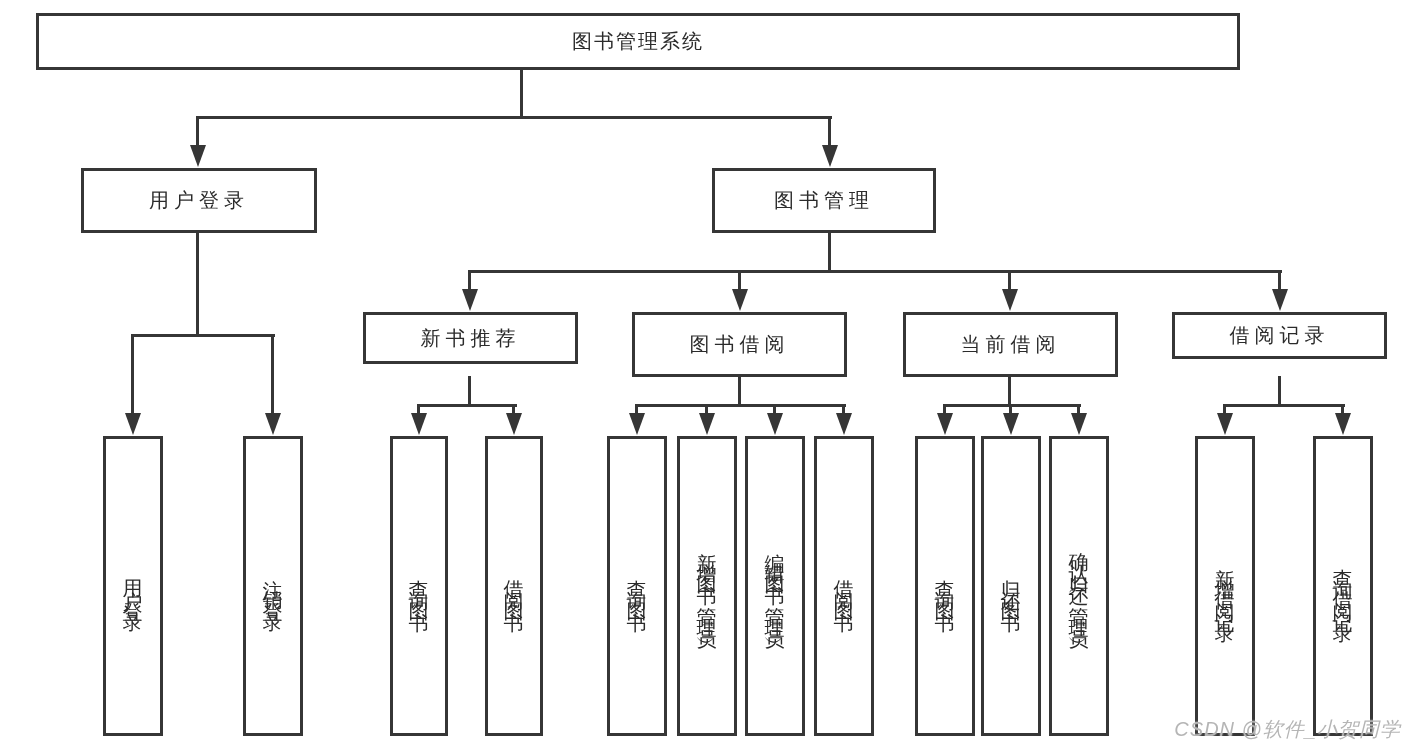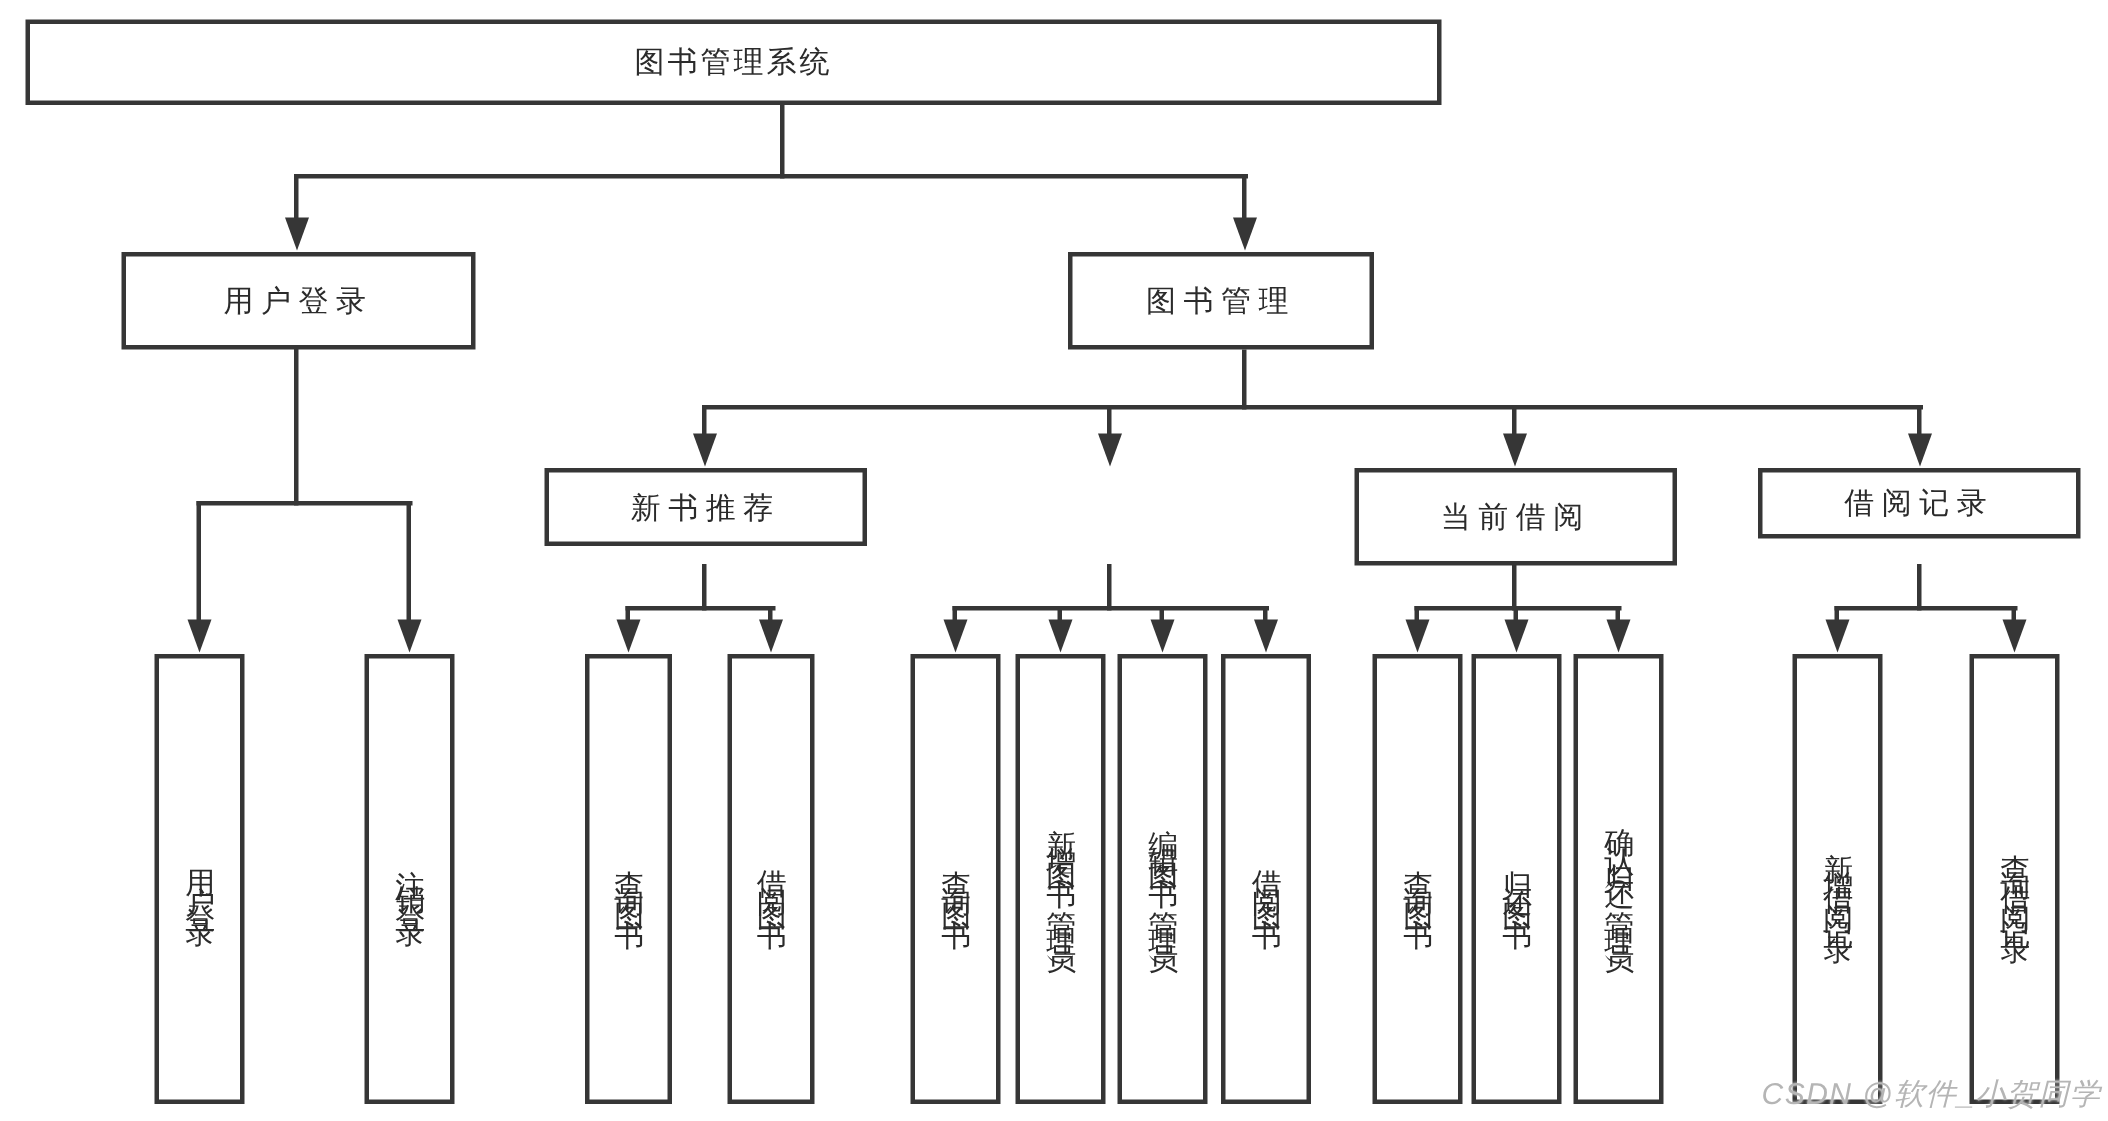--- a/index.html
+++ b/index.html
@@ -83,28 +83,29 @@
     z-index: 5;
     white-space: nowrap;
     font-style: italic;
   }
 </style>
 </head>
 <body>
 
 <div class="canvas">
 
-  <div class="node root" style="left:17px;top:13px;width:944px;height:57px">图书管理系统</div>
+  <div class="node root" style="left:36px;top:13px;width:1204px;height:57px">图书管理系统</div>
 
   <div class="node" style="left:81px;top:168px;width:236px;height:65px">用户登录</div>
 
-  <div class="node" style="left:712px;top:168px;width:204px;height:65px">图书管理</div>
+  <div class="node" style="left:712px;top:168px;width:224px;height:65px">图书管理</div>
 
   <div class="node" style="left:363px;top:312px;width:215px;height:52px">新书推荐</div>
 
+  <div class="node" style="left:632px;top:312px;width:215px;height:65px">图书借阅</div>
 
   <div class="node" style="left:903px;top:312px;width:215px;height:65px">当前借阅</div>
 
   <div class="node" style="left:1172px;top:312px;width:215px;height:47px">借阅记录</div>
 
   <div class="leaf" style="left:103px;width:60px">
     <span>用户登录</span>
   </div>
   <div class="leaf" style="left:243px;width:60px">
     <span>注销登录</span>

